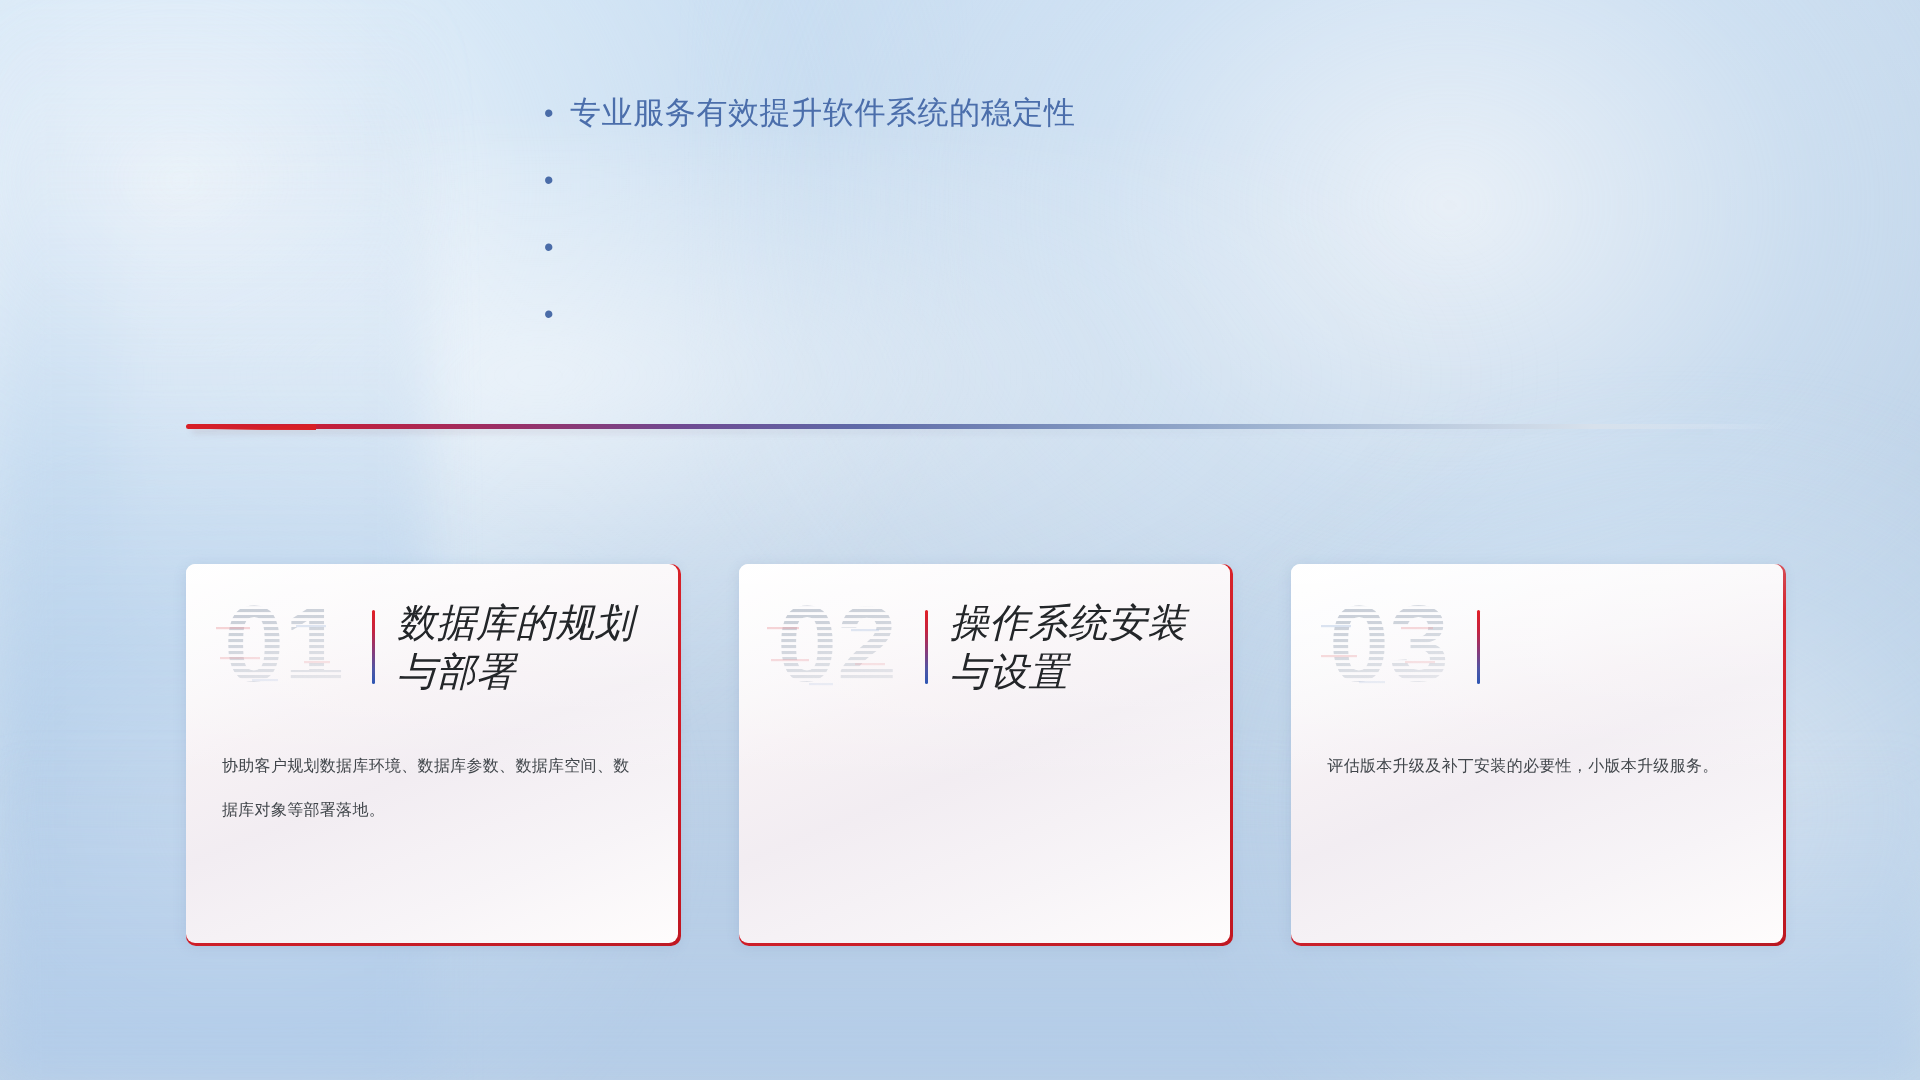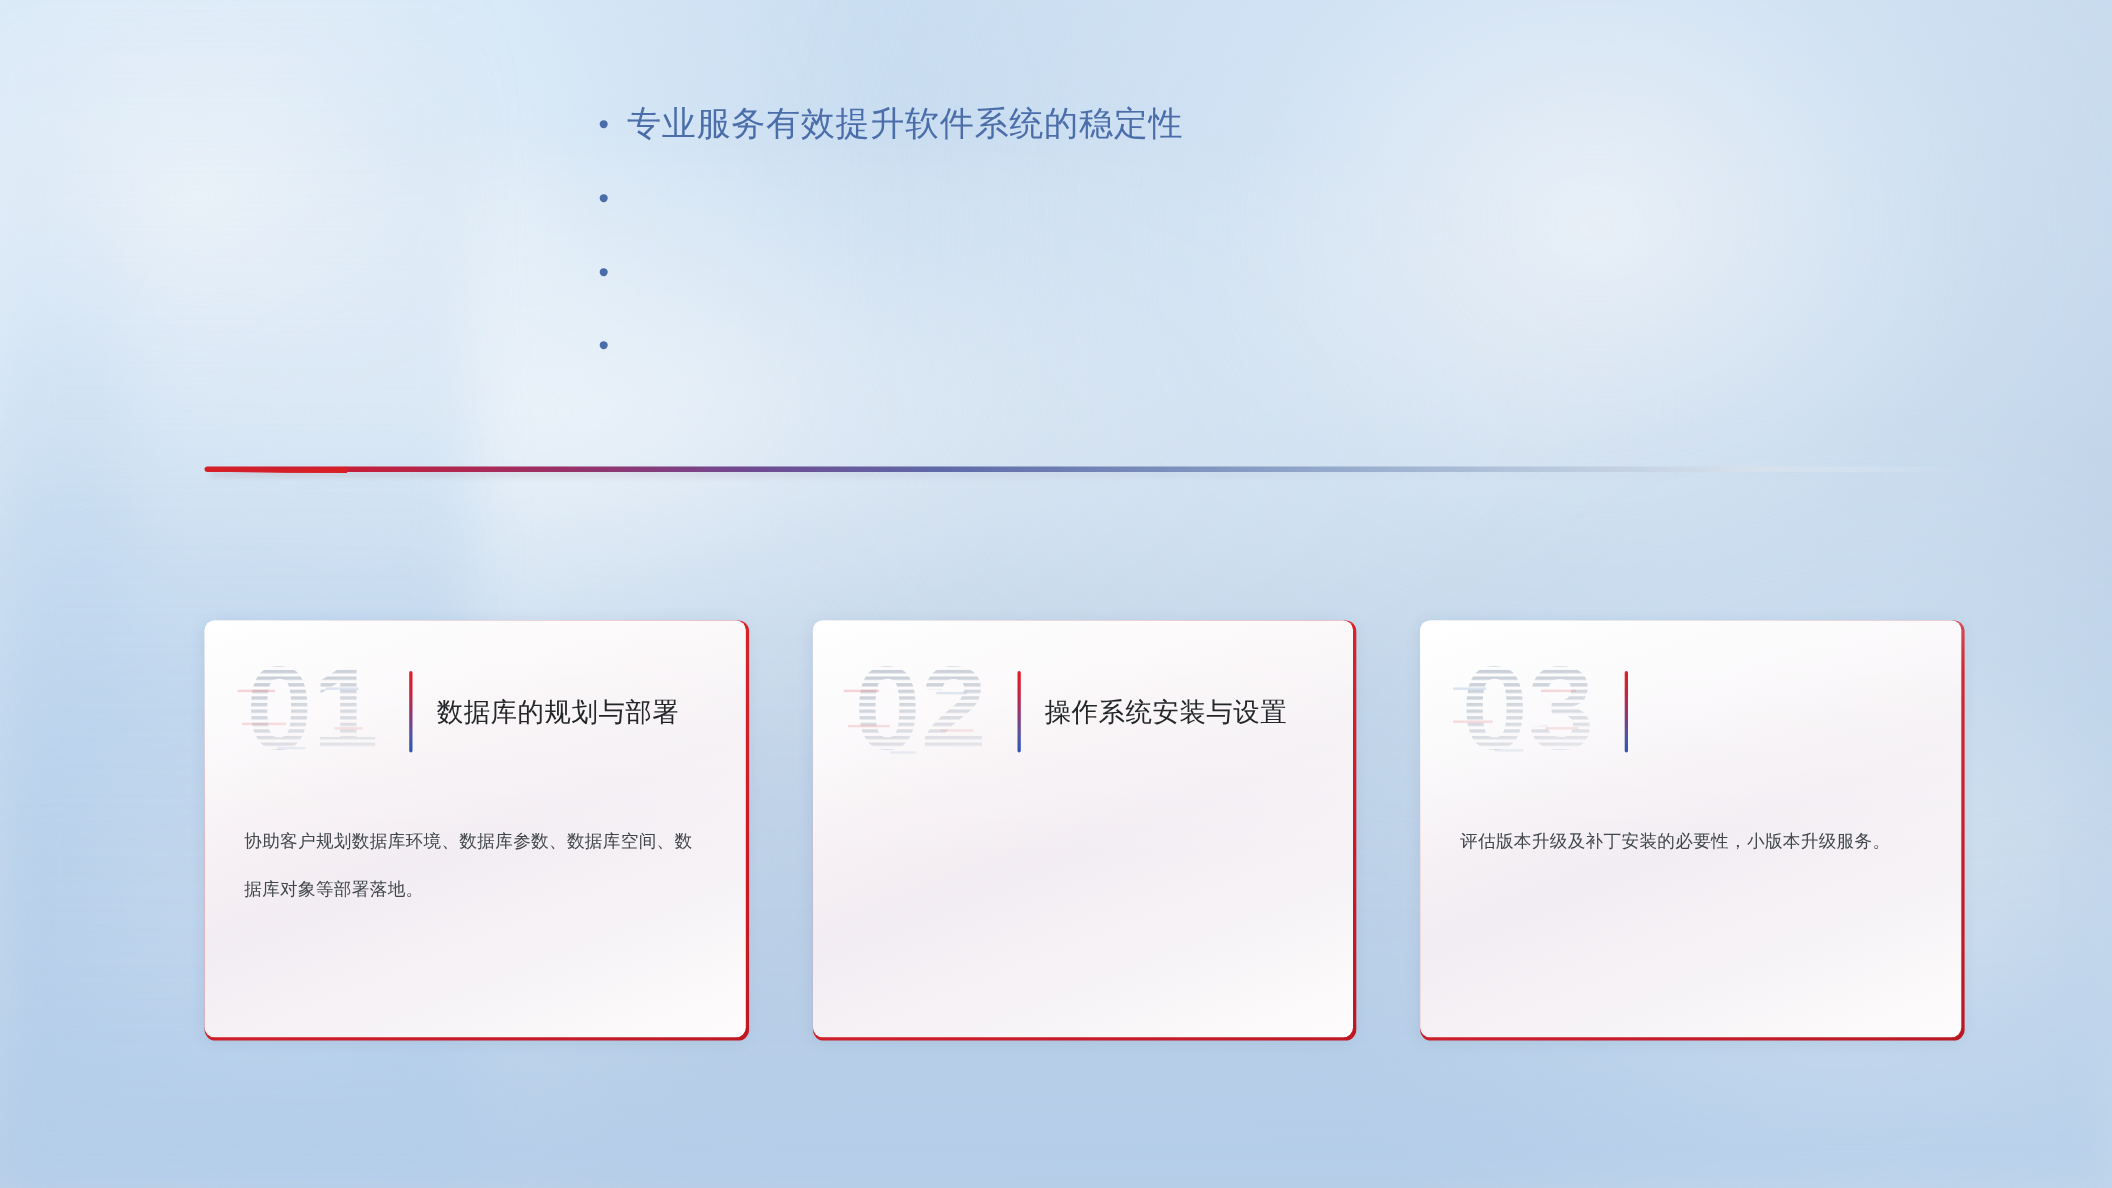--- a/index.html
+++ b/index.html
@@ -239,24 +239,25 @@
     width: 3px;
     height: 74px;
     flex: 0 0 3px;
     margin: 0 22px 0 4px;
     border-radius: 2px;
     background: linear-gradient(180deg, #e11f26 0%, #c62340 28%, #8a3a78 55%, #4f56a5 80%, #2d56b4 100%);
   }
   .card-title {
     flex: 1 1 auto;
     color: #232629;
-    font-size: 24px;
+    font-size: 39px;
     line-height: 49px;
     letter-spacing: 0.5px;
     padding-right: 14px;
+    font-style: italic;
   }
 
   .card-body {
     position: absolute;
     left: 36px;
     right: 34px;
     top: 180px;
     color: #41464b;
     font-size: 16px;
     line-height: 44px;

